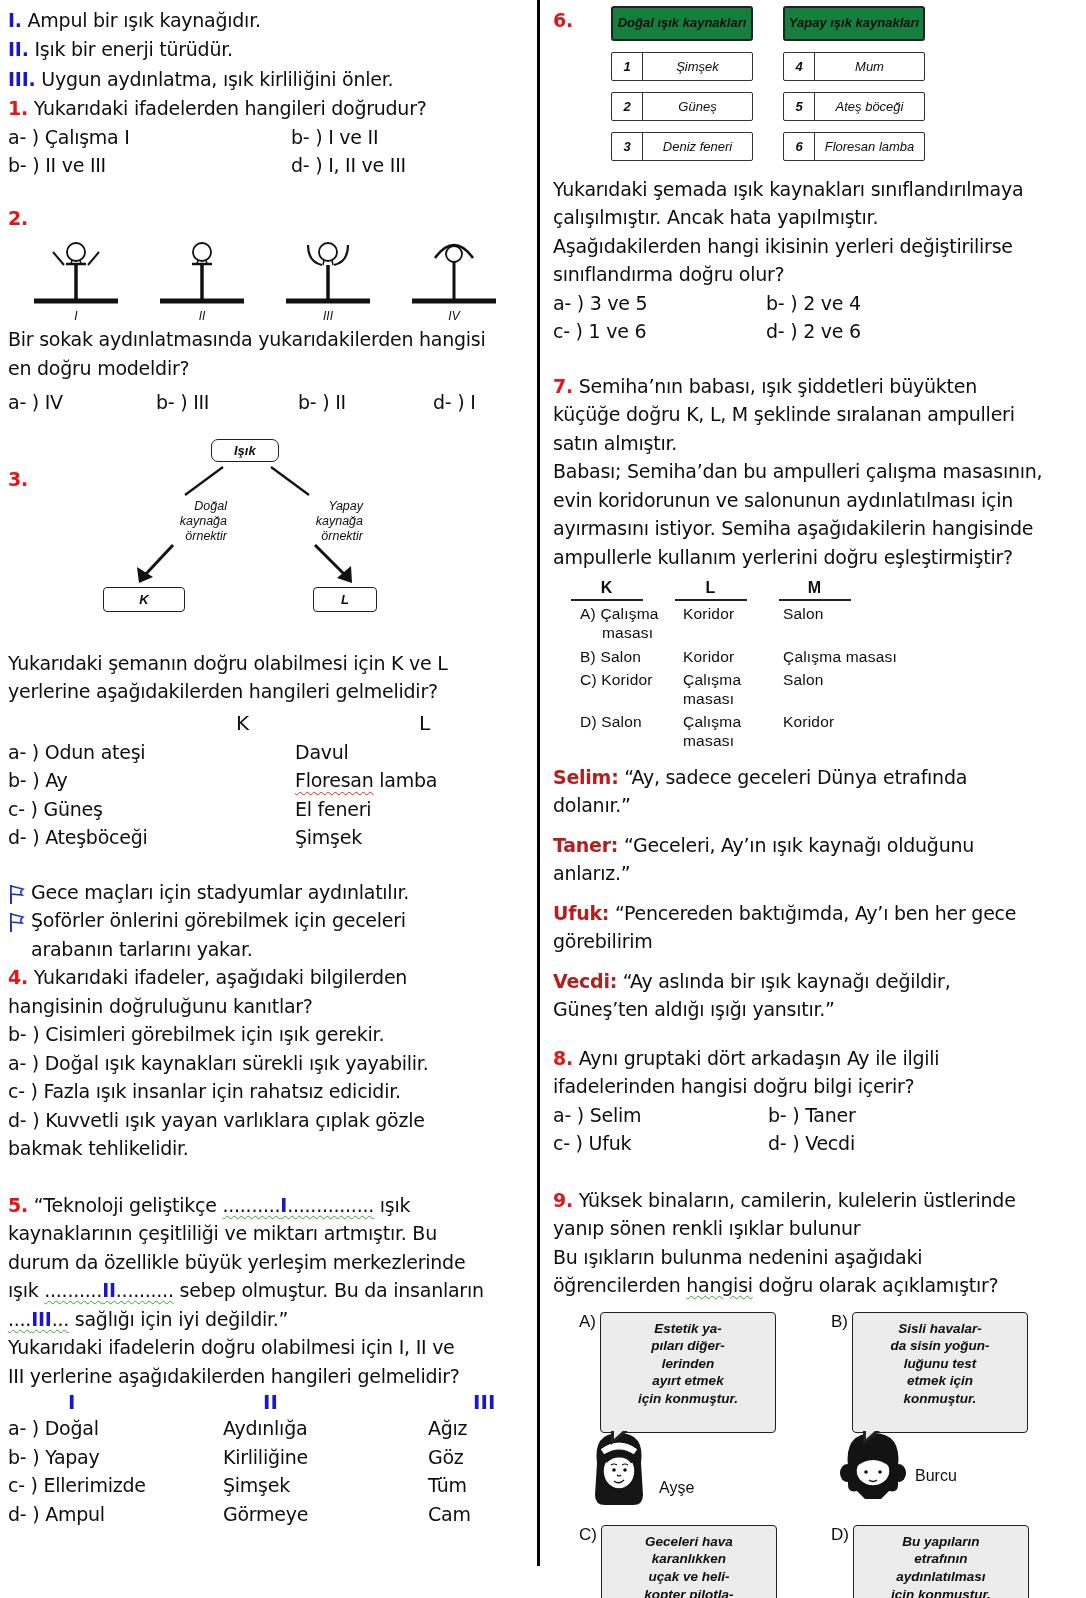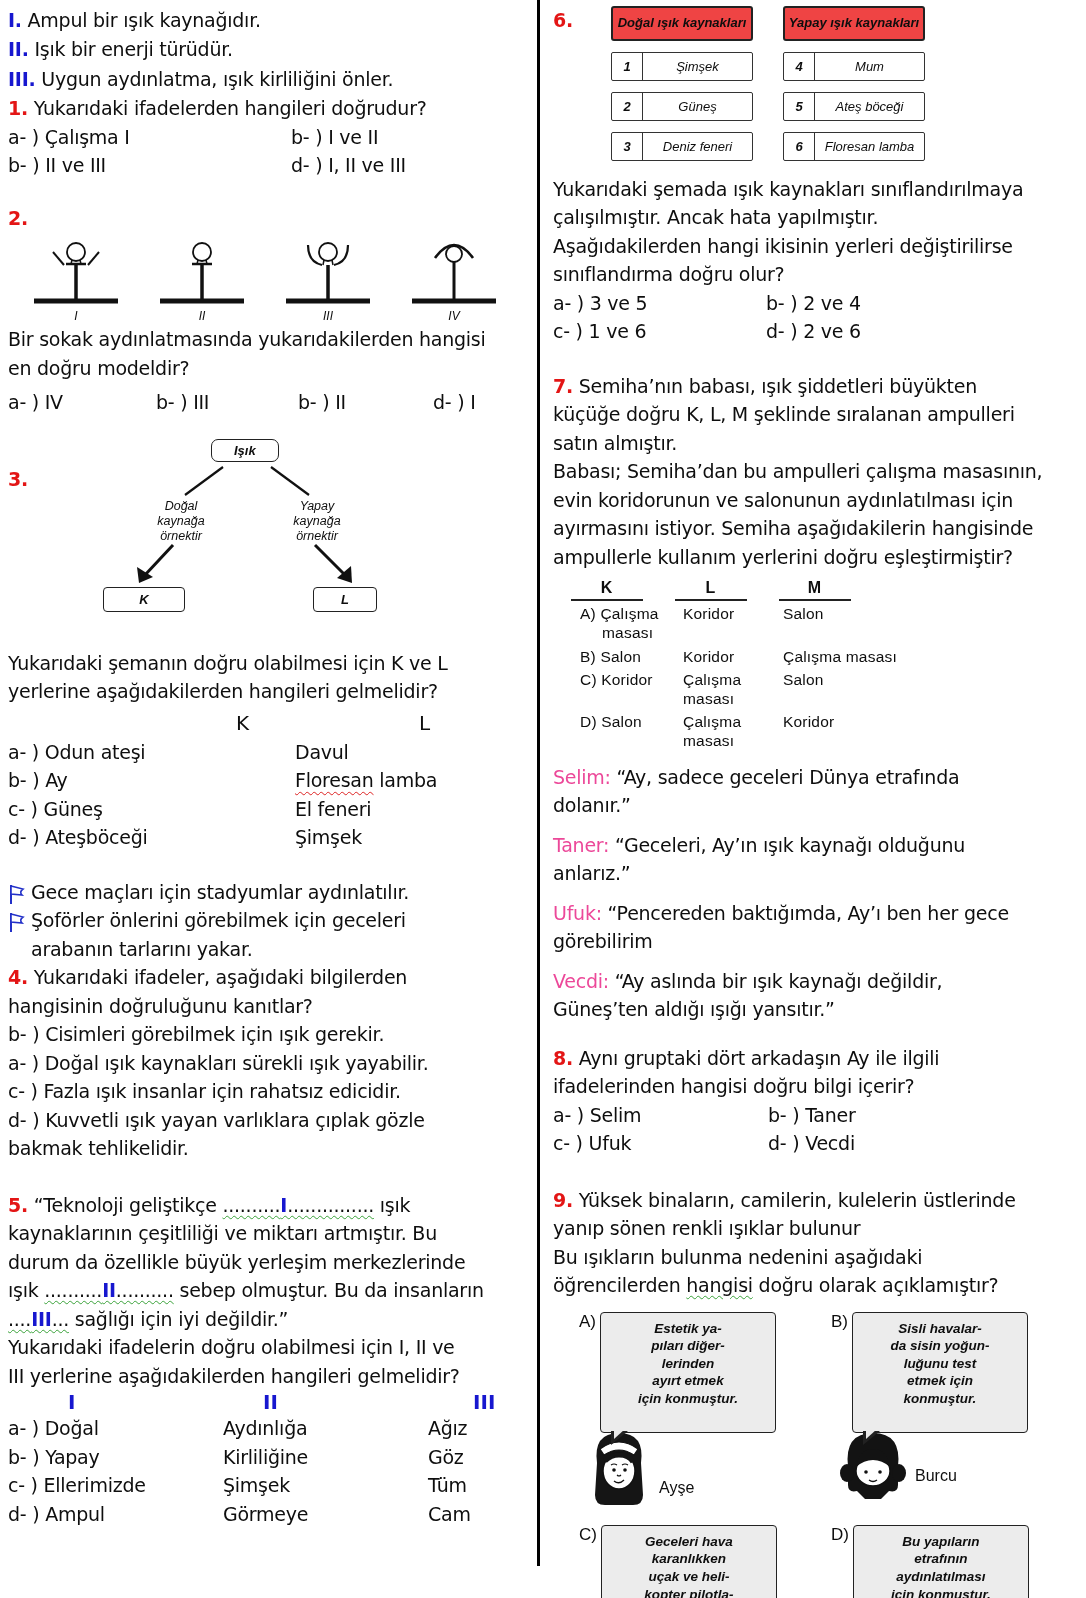--- a/index.html
+++ b/index.html
@@ -23,21 +23,21 @@
   
   .lamp-row{display:flex;gap:26px;margin:6px 0 2px 18px;}
   .lamp{display:flex;flex-direction:column;align-items:center;}
   .lamp-label{font:italic 12px "Liberation Sans",sans-serif;margin-top:1px;}
   .opt-grid4{display:grid;grid-template-columns:148px 142px 135px 1fr;margin-top:6px;}
   
   .q3-diagram{position:relative;height:208px;width:380px;margin:2px 0 4px 55px;
     font-family:"Liberation Sans",sans-serif;}
   .q3-root{position:absolute;left:148px;top:2px;border:1.6px solid #222;border-radius:7px;
     padding:3px 22px;font:bold italic 13px "Liberation Sans",sans-serif;background:#fff;}
-  .q3-label{position:absolute;width:92px;text-align:center;font:italic 12.5px/1.2 "Liberation Sans",sans-serif;white-space:pre-line;}
+  .q3-label{position:absolute;width:92px;text-align:right;font:italic 12.5px/1.2 "Liberation Sans",sans-serif;white-space:pre-line;}
   .q3-label-left{left:72px;top:62px;}
   .q3-label-right{left:208px;top:62px;}
   .q3-node{position:absolute;top:150px;border:1.8px solid #222;border-radius:4px;
     font:bold italic 13px "Liberation Sans",sans-serif;text-align:center;padding:4px 0;background:#fff;}
   .q3-node-k{left:40px;width:80px;}
   .q3-node-l{left:250px;width:62px;}
   .q3-head{margin-top:2px;}
   .q3-hk{margin-left:228px;font-size:20px;}
   .q3-hl{margin-left:170px;font-size:20px;display:inline-block;}
   .q3-row{display:grid;grid-template-columns:287px 1fr;}
@@ -51,40 +51,40 @@
   .q5-table-head span{font-size:20px;}
   .q5-h1{padding-left:60px;}
   .q5-h2{padding-left:40px;}
   .q5-h3{padding-left:45px;}
   .q5-row{display:grid;grid-template-columns:215px 205px 1fr;}
   
   .q6-wrap{position:relative;}
   .q6-num{position:absolute;left:0;top:0;}
   .q6-table{display:flex;gap:30px;margin-left:58px;}
   .q6-group{display:flex;flex-direction:column;gap:11px;width:142px;}
-  .q6-header{border:2px solid #222;background:#ef4444;border-radius:3px;text-align:center;
+  .q6-header{border:2px solid #222;background:#15803d;border-radius:3px;text-align:center;
     font:bold italic 13px/1.15 "Liberation Sans",sans-serif;padding:8px 2px;}
   .q6-row{display:flex;border:1.8px solid #333;border-radius:2px;height:27px;background:#fff;}
   .q6-cell-num{width:30px;border-right:1.6px solid #333;display:flex;align-items:center;justify-content:center;
     font:bold italic 13px "Liberation Sans",sans-serif;}
   .q6-cell-name{flex:1;display:flex;align-items:center;justify-content:center;
     font:italic 13px "Liberation Sans",sans-serif;}
   .optq6-grid{display:grid;grid-template-columns:213px 1fr;}
   
   .q7-table{margin:8px 0 12px 0;font-family:"Liberation Sans",sans-serif;}
   .q7-headrow{margin-left:18px;margin-bottom:4px;}
   .q7-head{display:inline-block;width:72px;text-align:center;border-bottom:2px solid #222;
     padding-bottom:2px;font-weight:bold;font-size:16px;letter-spacing:1px;}
   .q7-head + .q7-head{margin-left:32px;}
   .q7-row{display:grid;grid-template-columns:103px 100px 1fr;padding-left:27px;
     font-size:15.5px;line-height:1.2;margin-bottom:5px;letter-spacing:0.2px;}
   .q7-c1{padding-left:22px;text-indent:-22px;}
   
   .quote{margin-top:11px;}
-  .quote-name{color:#ec4899;}
+  .quote-name{color:#b91c1c;font-weight:bold;}
   
   .optq8-grid{display:grid;grid-template-columns:215px 1fr;}
   
   .q9-grid{display:grid;grid-template-columns:252px 1fr;row-gap:14px;margin:12px 0 0 26px;}
   .q9-cell{position:relative;}
   .q9-top{display:flex;align-items:flex-start;}
   .q9-letter{font:17px "Liberation Sans",sans-serif;margin-right:4px;}
   .bubble{position:relative;width:158px;border:1.8px solid #222;border-radius:4px;background:#ececec;
     padding:7px 8px;text-align:center;font:bold italic 13.5px/1.3 "Liberation Sans",sans-serif;
     white-space:pre-line;}

